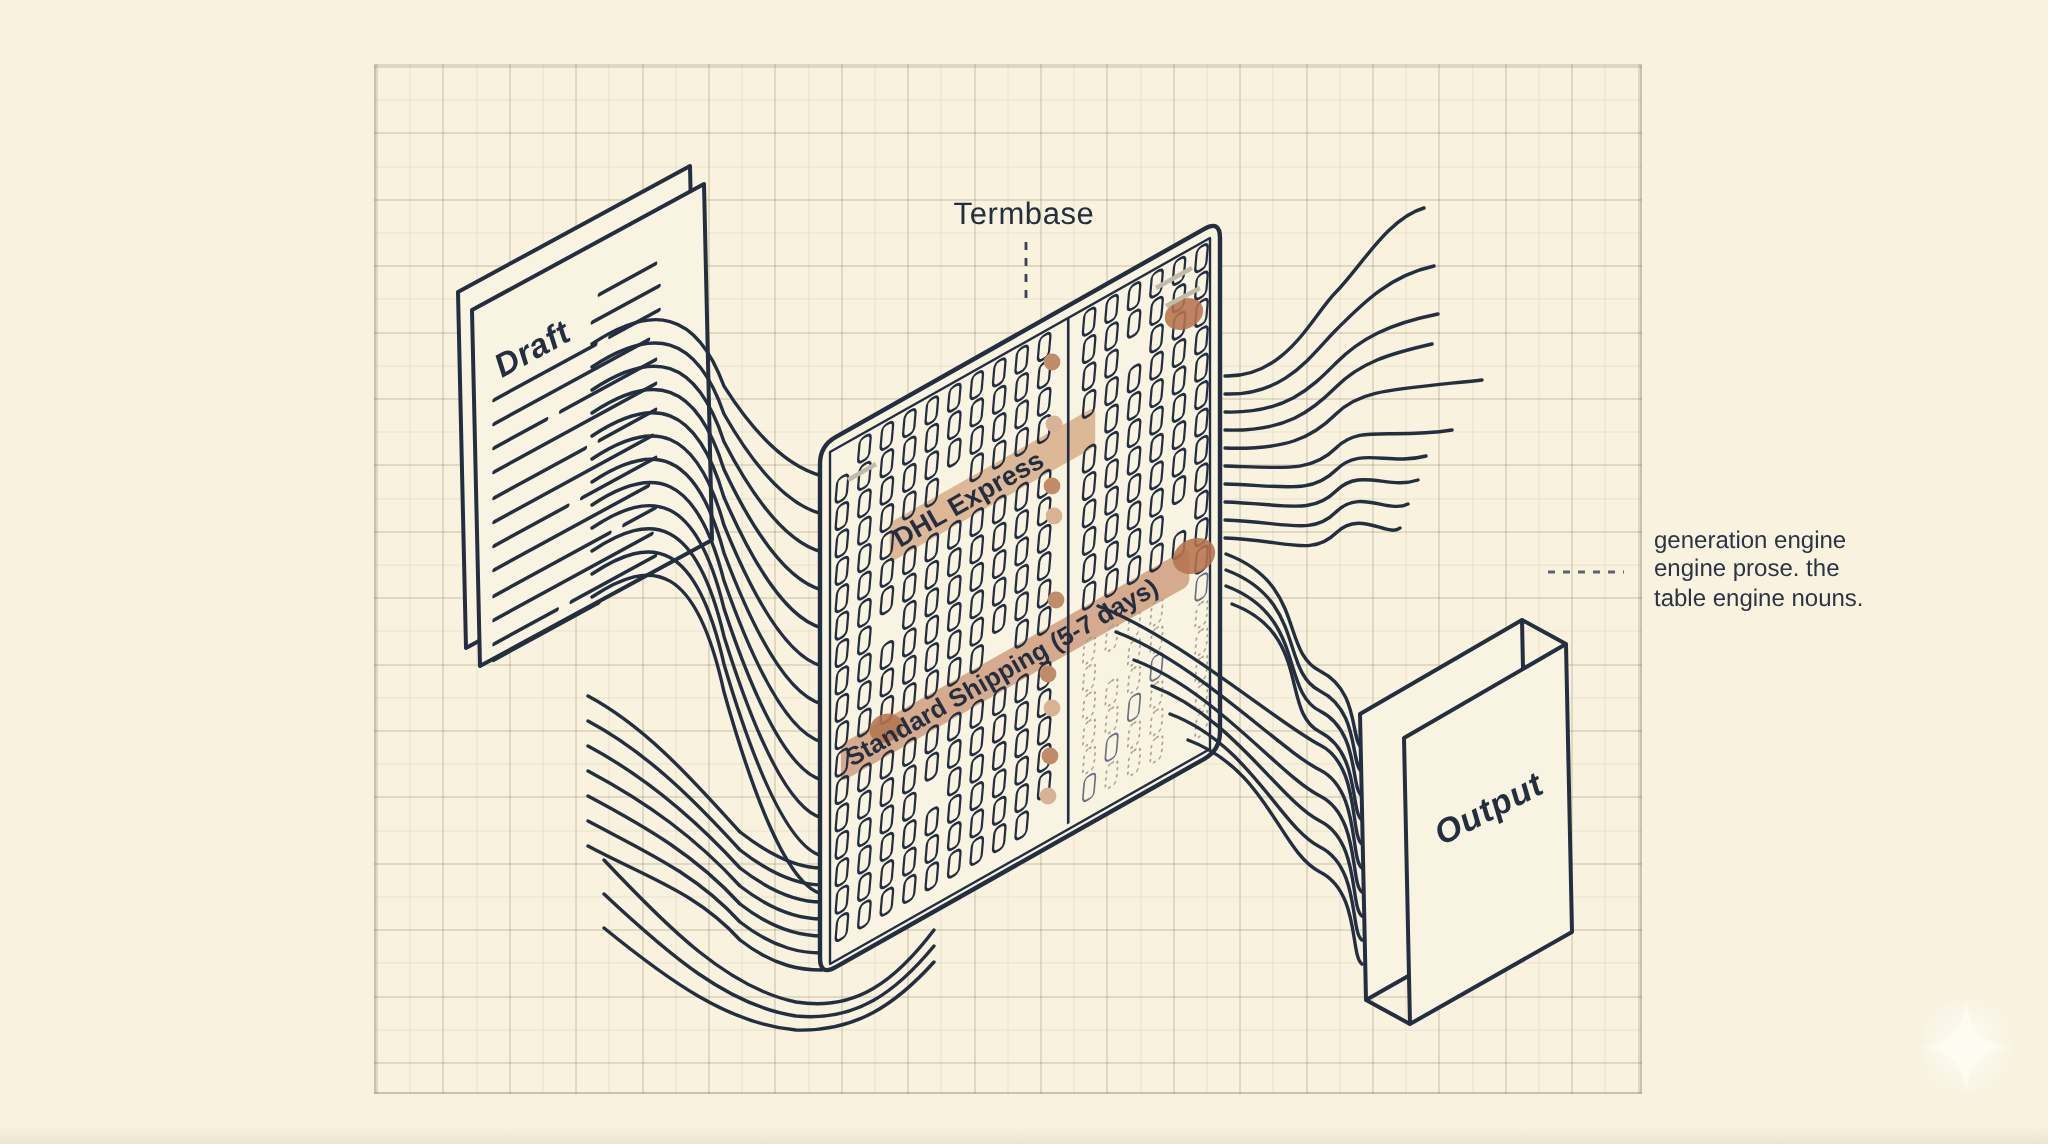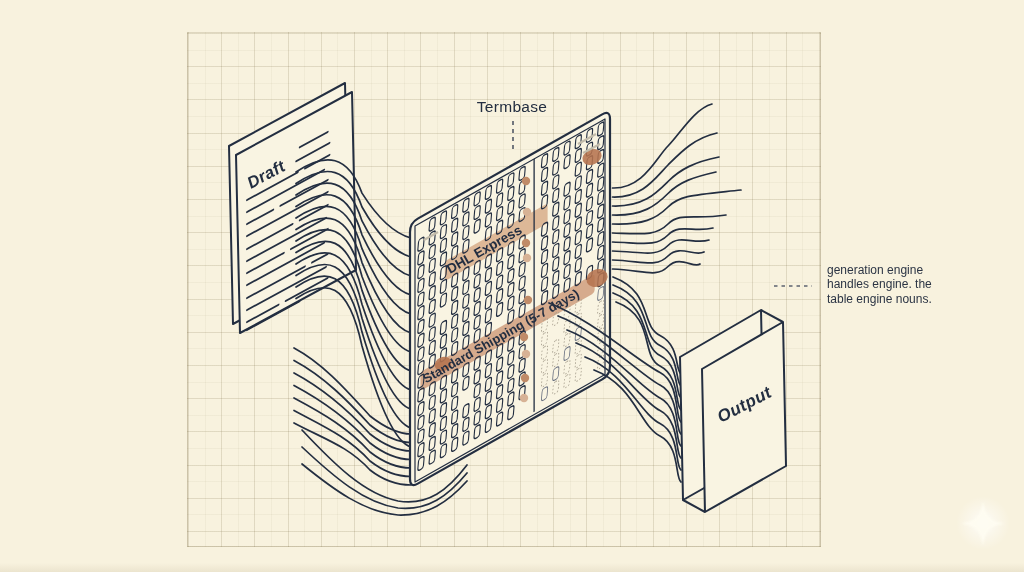--- a/index.html
+++ b/index.html
@@ -417,16 +417,16 @@
     <line x1="774" y1="286" x2="812" y2="286" stroke="#5c6370" stroke-width="1.5" stroke-dasharray="3.5 4"></line>
 
     <g>
       <circle cx="983" cy="523" r="27" fill="url(#glow)"></circle>
       <path d="M983,501 C985.5,517 990,521.5 1005,523.5 C990,525.5 985.5,530 983,546 C980.5,530 976,525.5 961,523.5 C976,521.5 980.5,517 983,501 Z" fill="#fffdf2" opacity="0.95" filter="url(#soft)"></path>
     </g>
   </svg>
 
   <div class="annotation">
     <span>generation engine</span>
-    <span>handles engine. the</span>
+    <span>engine prose. the</span>
     <span>table engine nouns.</span>
   </div>
 </div>
 
 </body></html>

